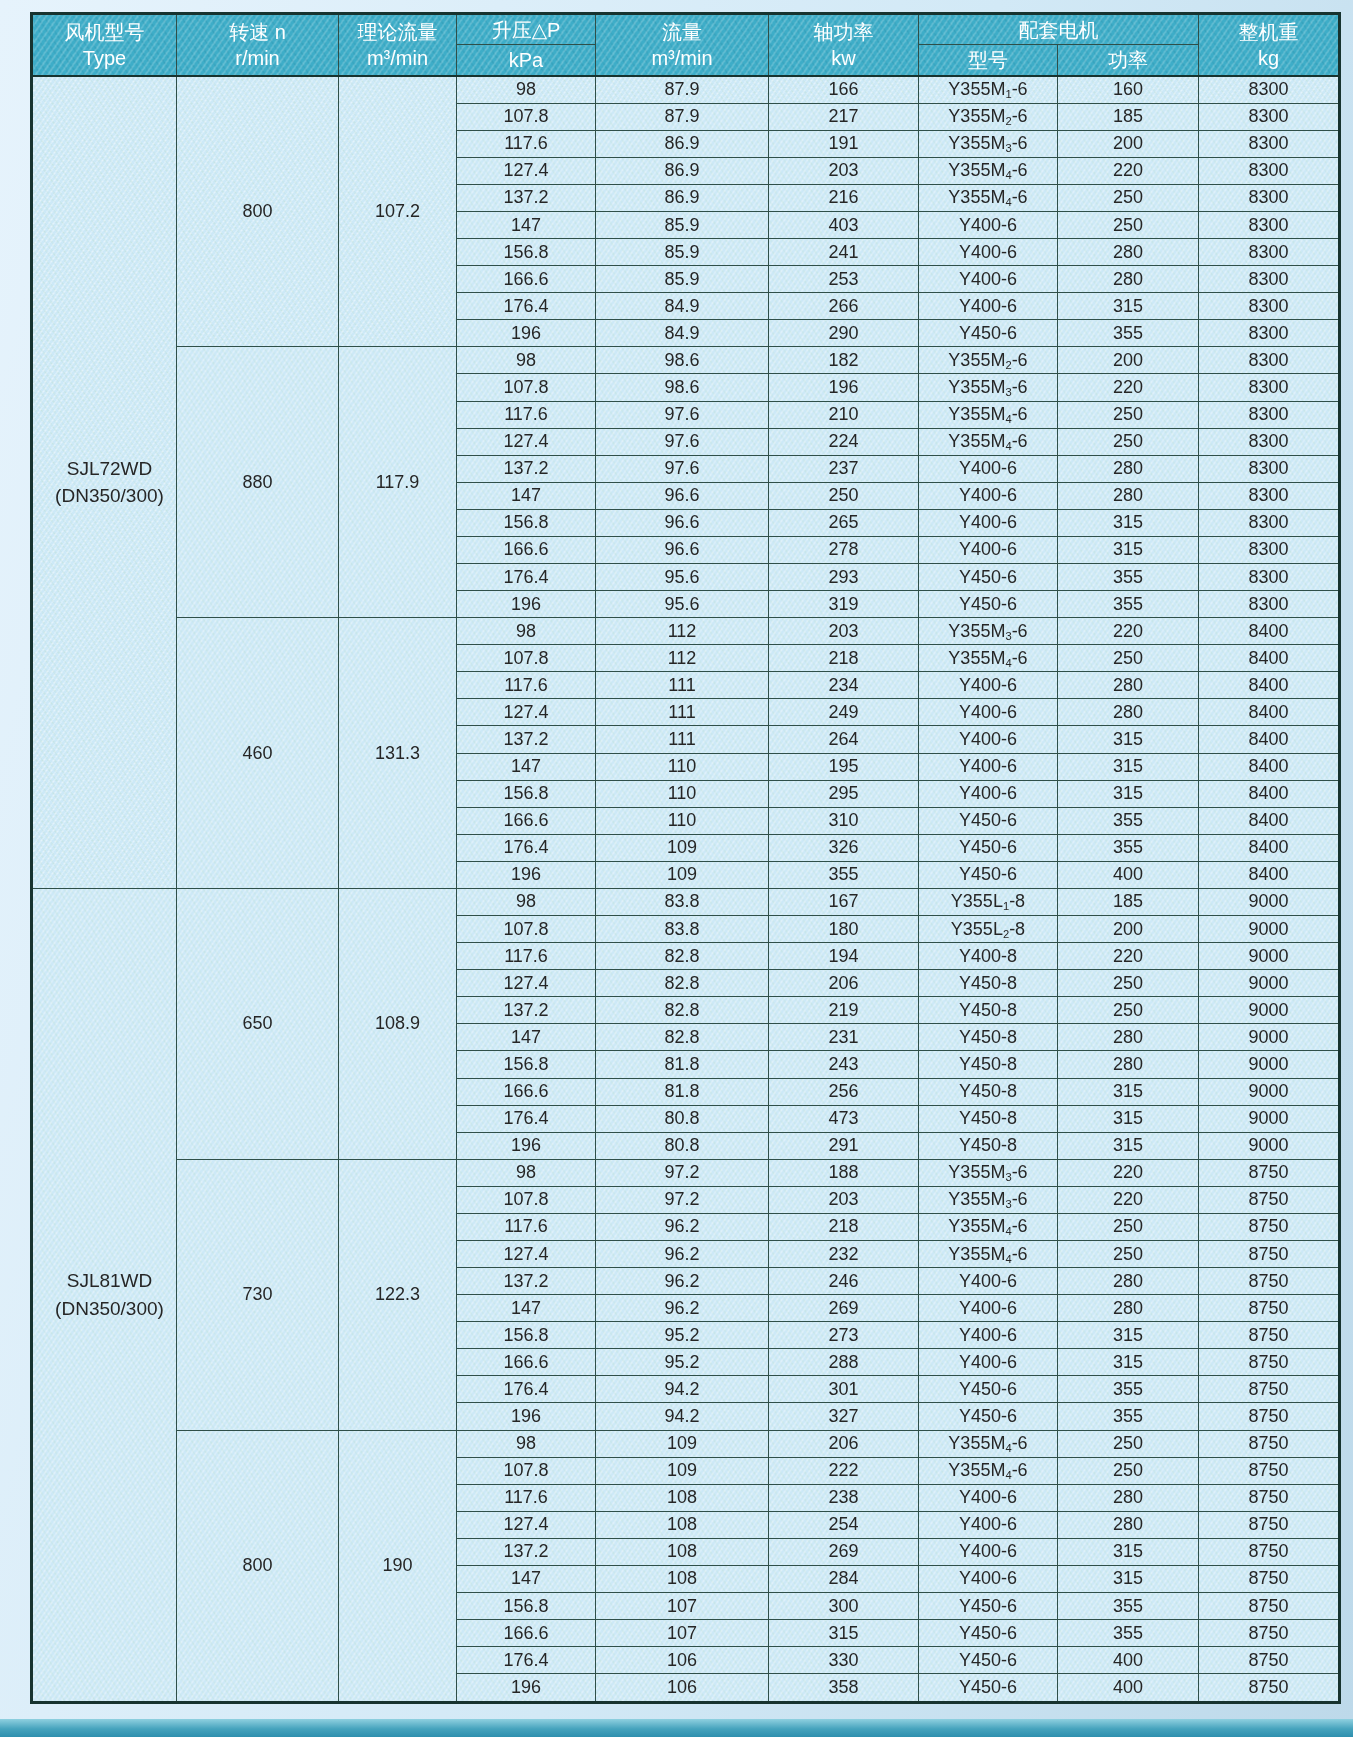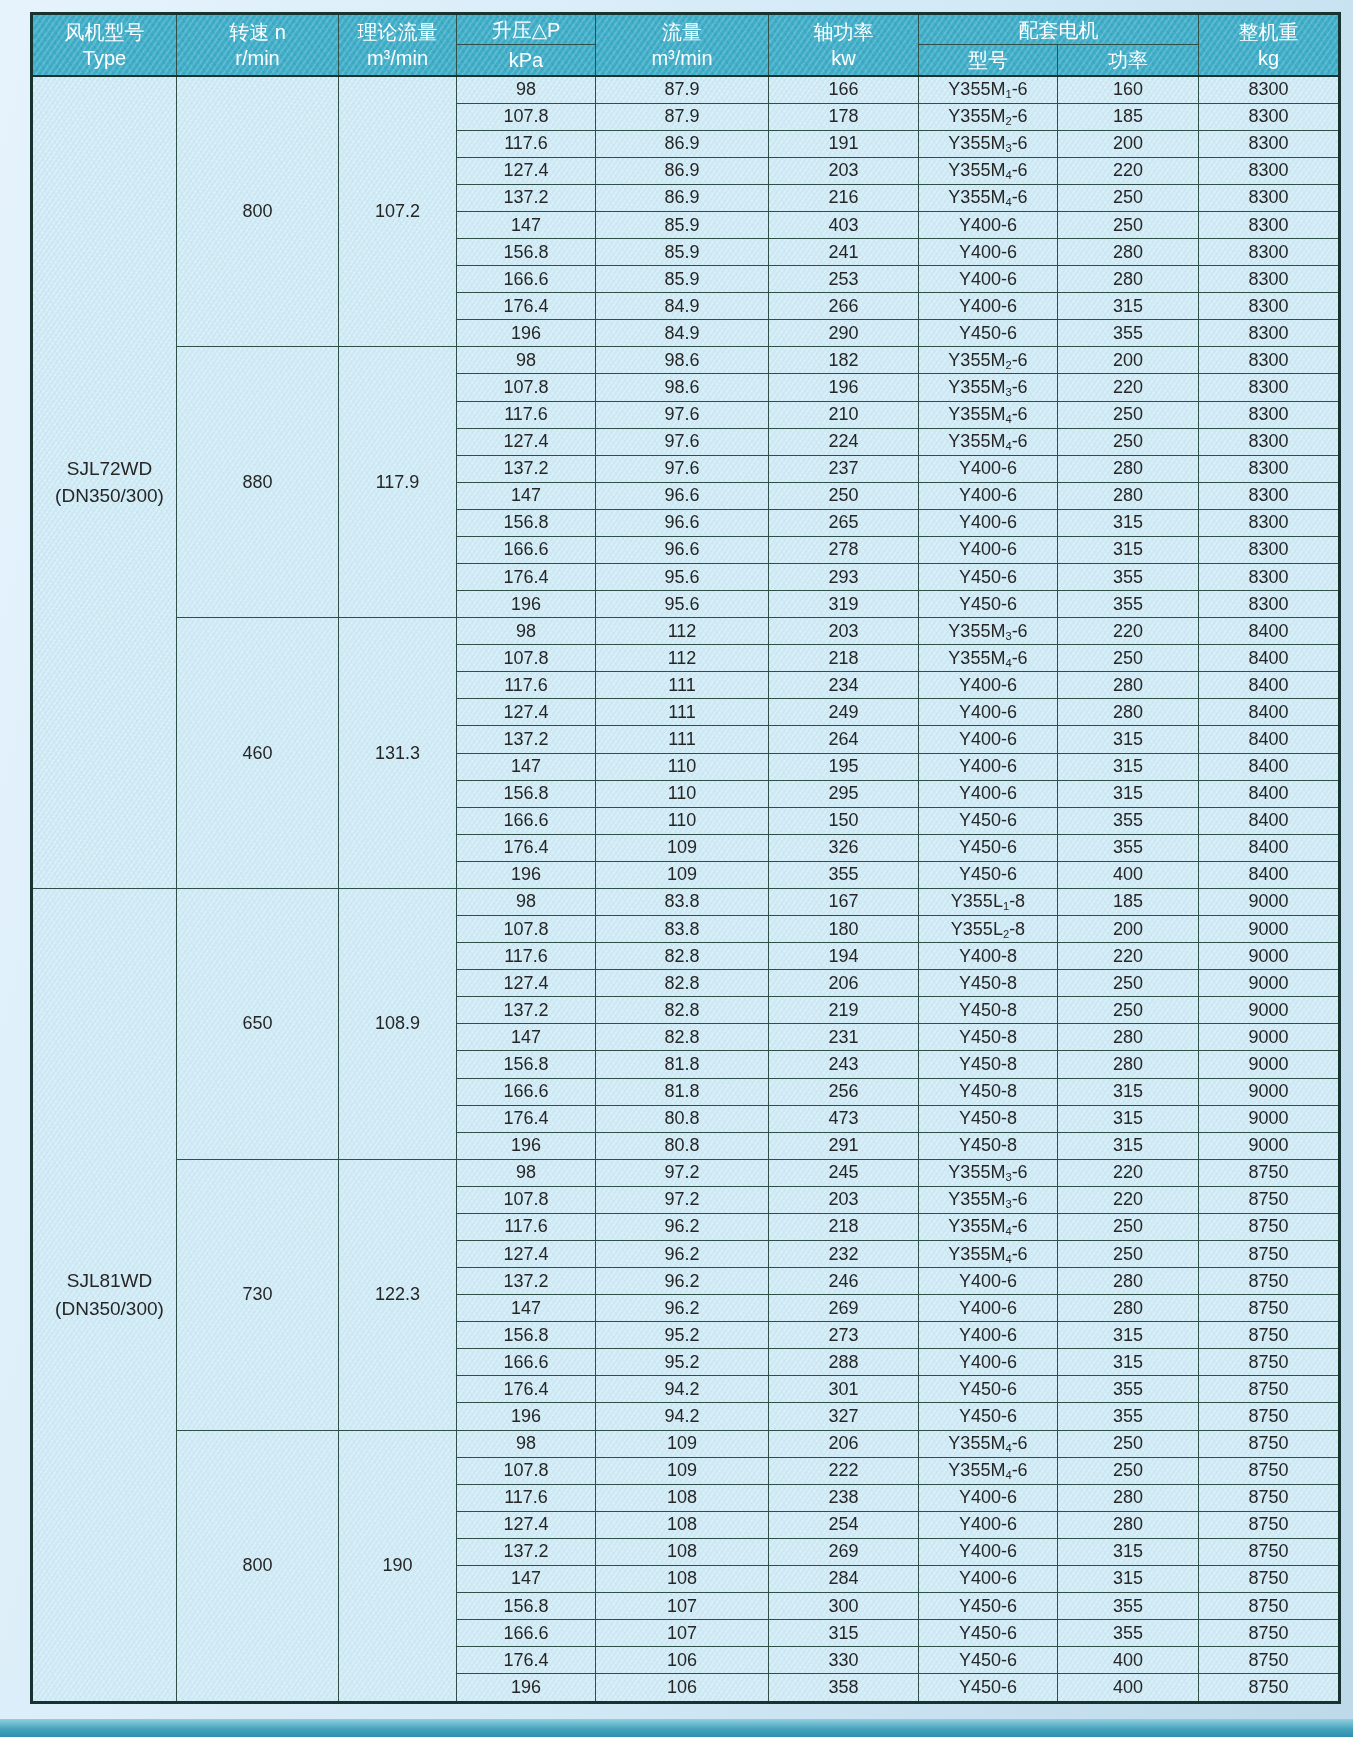--- a/index.html
+++ b/index.html
@@ -126,21 +126,21 @@
           <td>98</td>
           <td>87.9</td>
           <td>166</td>
           <td>Y355M<sub>1</sub>-6</td>
           <td>160</td>
           <td>8300</td>
         </tr>
         <tr>
           <td>107.8</td>
           <td>87.9</td>
-          <td>178</td>
+          <td>217</td>
           <td>Y355M<sub>2</sub>-6</td>
           <td>185</td>
           <td>8300</td>
         </tr>
         <tr>
           <td>117.6</td>
           <td>86.9</td>
           <td>191</td>
           <td>Y355M<sub>3</sub>-6</td>
           <td>200</td>
@@ -338,21 +338,21 @@
           <td>156.8</td>
           <td>110</td>
           <td>295</td>
           <td>Y400-6</td>
           <td>315</td>
           <td>8400</td>
         </tr>
         <tr>
           <td>166.6</td>
           <td>110</td>
-          <td>150</td>
+          <td>310</td>
           <td>Y450-6</td>
           <td>355</td>
           <td>8400</td>
         </tr>
         <tr>
           <td>176.4</td>
           <td>109</td>
           <td>326</td>
           <td>Y450-6</td>
           <td>355</td>
@@ -450,21 +450,21 @@
           <td>291</td>
           <td>Y450-8</td>
           <td>315</td>
           <td>9000</td>
         </tr>
         <tr>
           <td rowspan="10">730</td>
           <td rowspan="10">122.3</td>
           <td>98</td>
           <td>97.2</td>
-          <td>245</td>
+          <td>188</td>
           <td>Y355M<sub>3</sub>-6</td>
           <td>220</td>
           <td>8750</td>
         </tr>
         <tr>
           <td>107.8</td>
           <td>97.2</td>
           <td>203</td>
           <td>Y355M<sub>3</sub>-6</td>
           <td>220</td>

